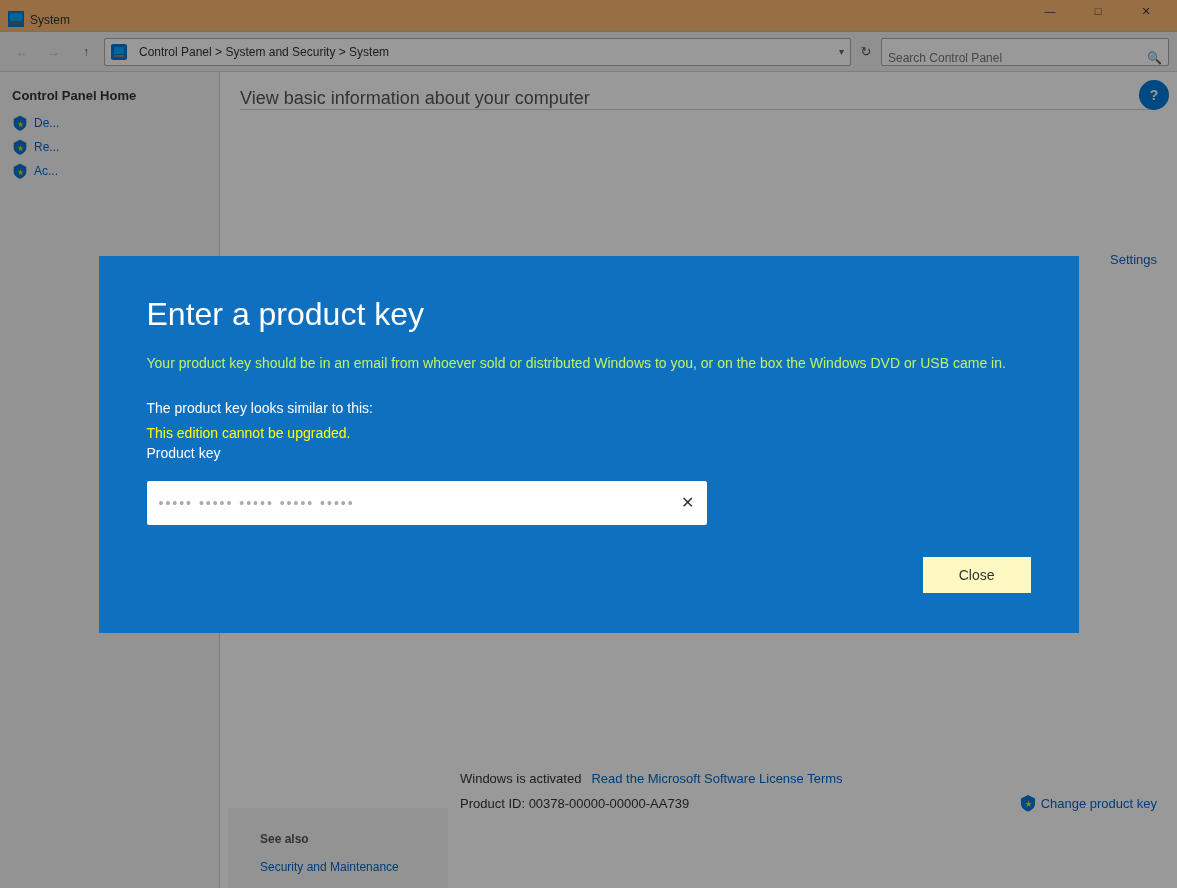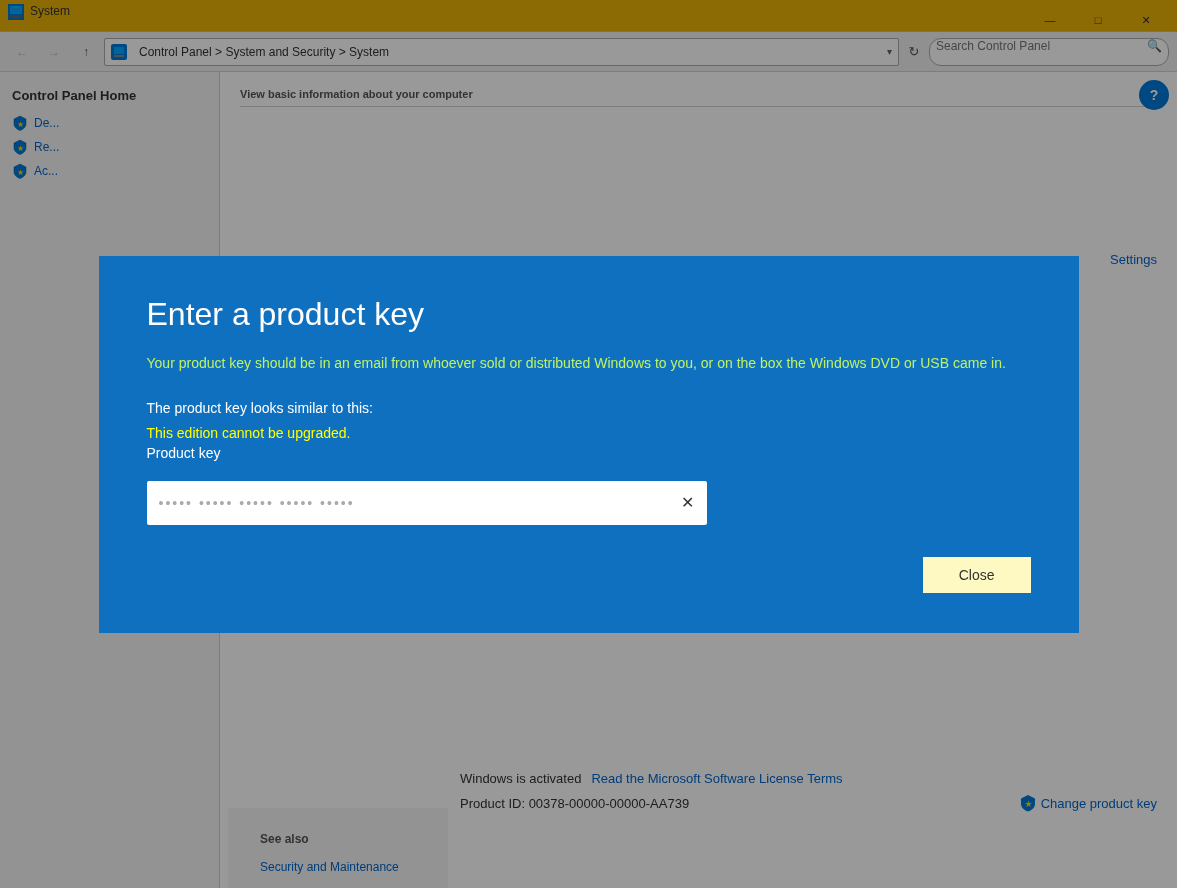--- a/index.html
+++ b/index.html
@@ -16,24 +16,24 @@
     
     .window {
       width: 1177px;
       height: 888px;
       background: #f0f0f0;
       display: flex;
       flex-direction: column;
     }
 
     .title-bar {
-      background: #eab308;
+      background: #fdba74;
       height: 32px;
       display: flex;
-      align-items: flex-start;
+      align-items: flex-end;
       padding: 4px 8px;
       border-bottom: 1px solid #c0c0c0;
       user-select: none;
     }
 
     .title-bar-icon {
       width: 16px;
       height: 16px;
       margin-right: 6px;
       background: #0078d7;
@@ -131,27 +131,27 @@
       width: 22px;
       height: 22px;
       display: flex;
       align-items: center;
       justify-content: center;
       cursor: pointer;
       color: #555;
     }
 
     .search-bar {
-      width: 240px;
+      width: 288px;
       height: 28px;
       background: white;
       border: 1px solid #aaa;
-      border-radius: 12px;
-      display: flex;
-      align-items: flex-start;
+      border-radius: 2px;
+      display: flex;
+      align-items: flex-end;
       padding: 0 6px;
     }
 
     .search-input {
       flex: 1;
       border: none;
       outline: none;
       font-size: 12px;
       color: #999;
       background: transparent;
@@ -202,26 +202,25 @@
     
     .main-content {
       flex: 1;
       padding: 16px 20px;
       background: white;
       overflow-y: auto;
       position: relative;
     }
 
     .section-title-bar {
-      font-size: 11px;
-      font-weight: 700;
+      font-size: 18px;
+      font-weight: 400;
       color: #333;
       margin-bottom: 12px;
       border-bottom: 1px solid #d0d0d0;
-      padding-bottom: 6px;
       color: #555;
     }
 
     .activation-row {
       display: flex;
       align-items: center;
       gap: 10px;
       margin-bottom: 8px;
     }
 

